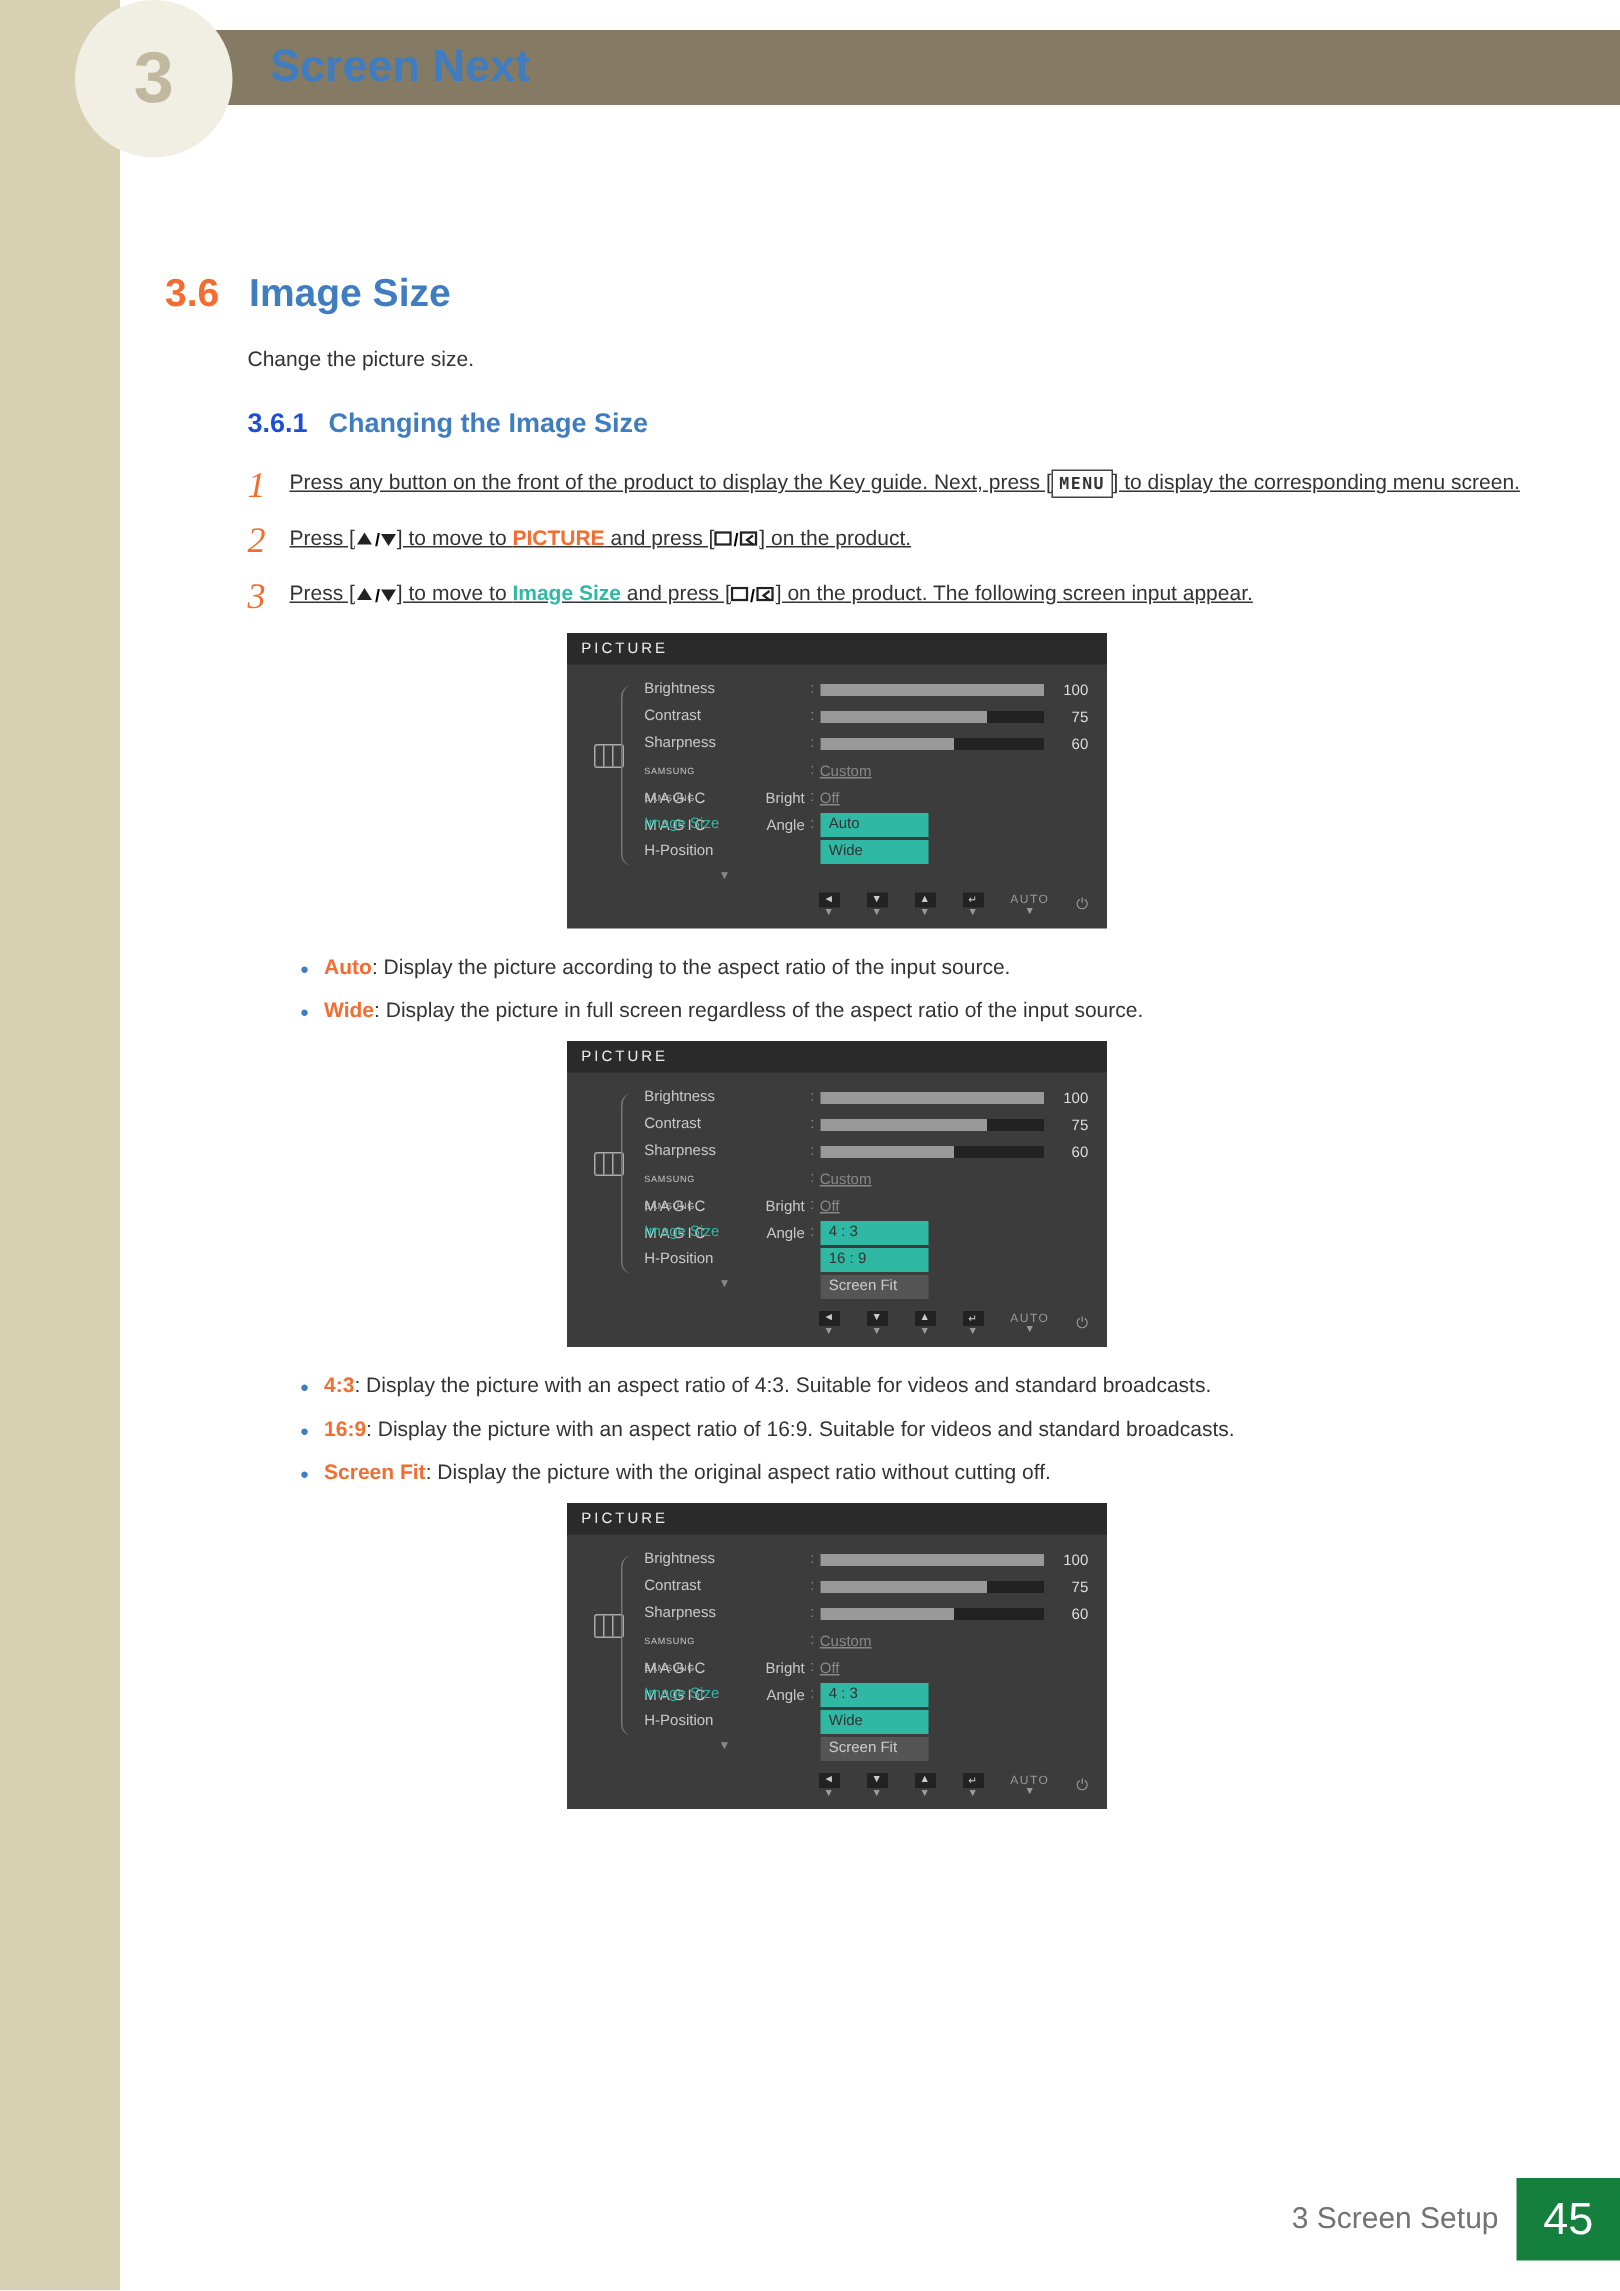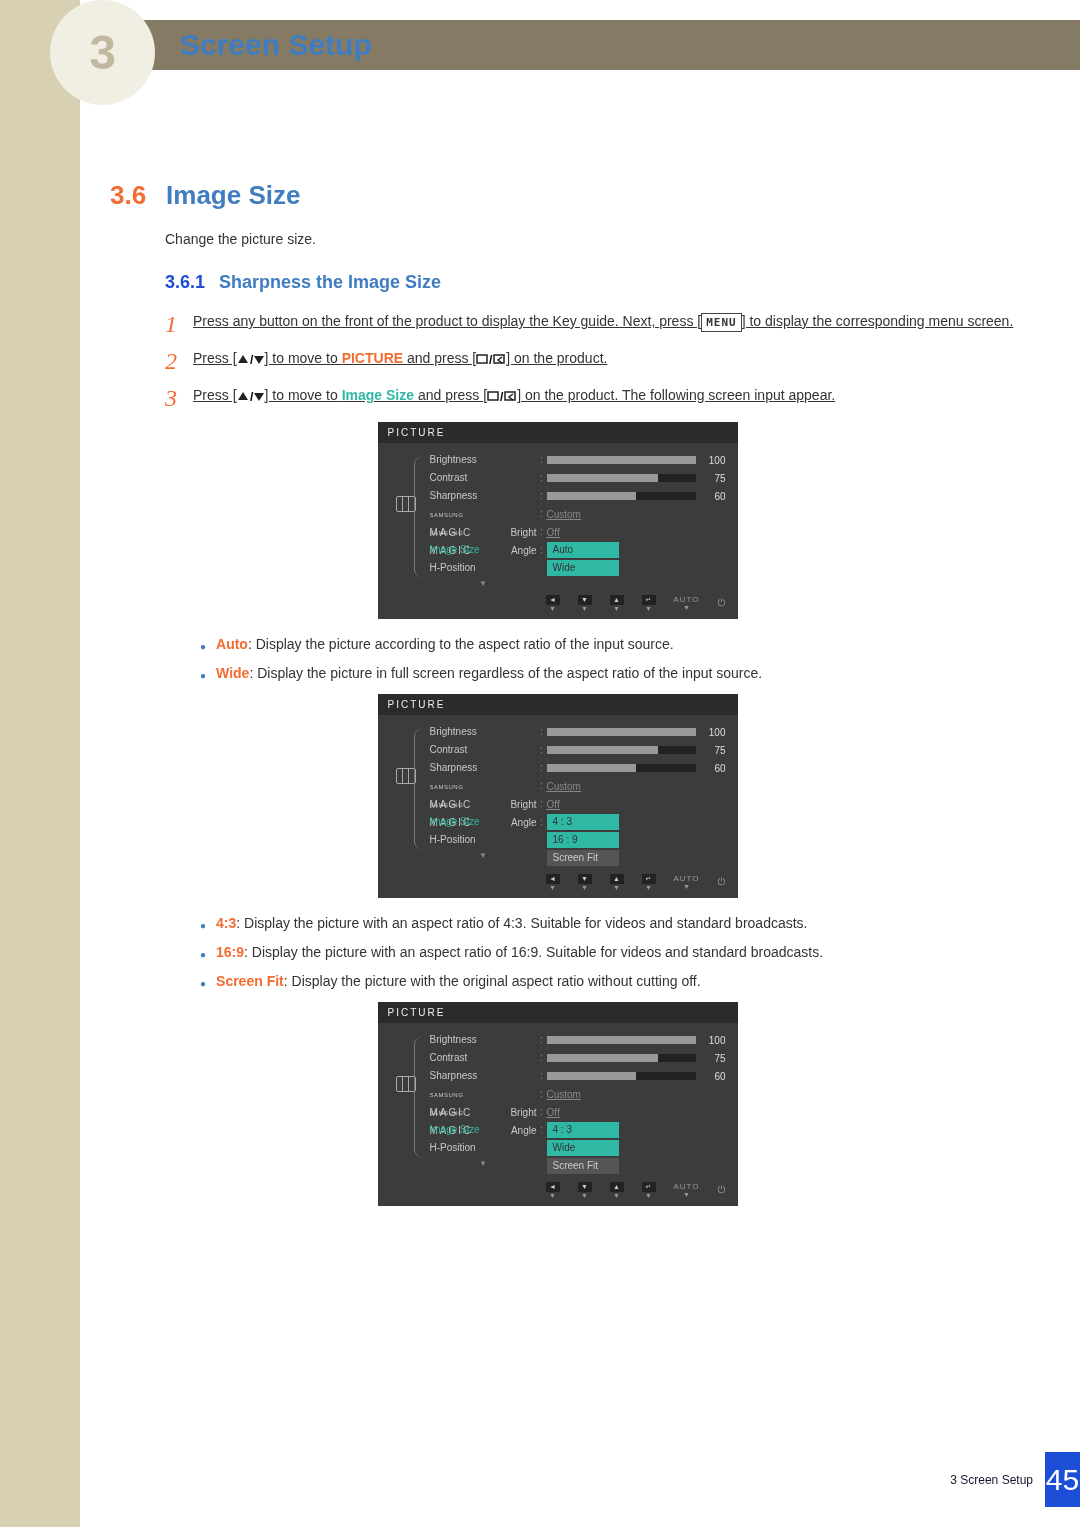--- a/index.html
+++ b/index.html
@@ -20,22 +20,22 @@
   .cyan-bold { color:#2fb9a4; font-weight:bold;}
   .menu-btn { display:inline-block; border:1px solid #444; font-family: monospace; font-size:11px; padding:0 4px; letter-spacing:1px; font-weight:bold;}
   .icon-inline svg { vertical-align:-3px;}
   .bullet-list { margin:8px 0 8px 120px;}
   .bullet-item { display:flex; margin:8px 0; line-height:1.5;}
   .bullet-dot { color:#3f7cc0; font-size:10px; margin-right:10px; margin-top:5px;}
   .intro { margin:20px 0 25px 85px;}
   .sectrow{ margin-left:30px;}
   .subrow{ margin:18px 0 18px 85px;}
   .footer { position:absolute; right:0; bottom:20px; display:flex; align-items:center;}
-  .footer-text { color:#0f172a; font-size:12px; margin-right:12px;}
-  .page-num-box { background:#1d4ed8; color:#fff; width:35px; height:55px; display:flex; align-items:center; justify-content:center; font-size:30px;}
+  .footer-text { color:#737373; font-size:20px; margin-right:12px;}
+  .page-num-box { background:#15803d; color:#fff; width:69px; height:55px; display:flex; align-items:center; justify-content:center; font-size:30px;}
   
   
   .osd { width:360px; margin:10px auto 15px; background:#3c3c3c; font-size:10px; color:#c8c8c8; position:relative; padding-bottom:6px;}
   .osd-title { background:#2b2b2b; padding:5px 10px; font-size:10px; letter-spacing:2px; color:#eee;}
   .osd-body { display:flex; padding:8px 12px 2px 12px;}
   .osd-left { width:32px; display:flex; flex-direction:column; align-items:center; padding-top:45px;}
   .osd-icon { width:18px; height:14px; border:1px solid #aaa; border-radius:2px; display:flex;}
   .osd-icon div{ flex:1; border-right:1px solid #aaa;} .osd-icon div:last-child{border:none;}
   .osd-labels { width:115px; position:relative;}
   .osd-arc { position:absolute; left:-8px; top:6px; width:14px; height:120px; border-left:1px solid #777; border-radius:10px;}
@@ -58,33 +58,33 @@
   .osd-nav-top { width:14px; height:10px; background:#222; display:flex; align-items:center; justify-content:center; color:#ccc; font-size:7px;}
   .osd-nav-auto{ font-size:8px; letter-spacing:1px;}
 </style>
 </head>
 <body>
 <div class="page">
 
 <div class="sidebar"></div>
 <div class="topbar"></div>
 <div class="chapter-bubble">3</div>
-<div class="chapter-title">Screen Setup</div>
+<div class="chapter-title">Screen Next</div>
 
 <div class="content">
   <div class="sectrow">
     <span class="section-num">3.6</span>
     <span class="section-title">Image Size</span>
   </div>
 
   <div class="intro">Change the picture size.</div>
 
   <div class="subrow">
     <span class="sub-num">3.6.1</span>
-    <span class="sub-title">Sharpness the Image Size</span>
+    <span class="sub-title">Changing the Image Size</span>
   </div>
 
   <div class="step">
     <div class="step-num">1</div>
     <div class="step-body">
       <span>Press any button on the front of the product to display the Key guide. Next, press [</span><span class="menu-btn">MENU</span><span>] to display the corresponding menu screen.</span>
     </div>
   </div>
 
   <div class="step">

